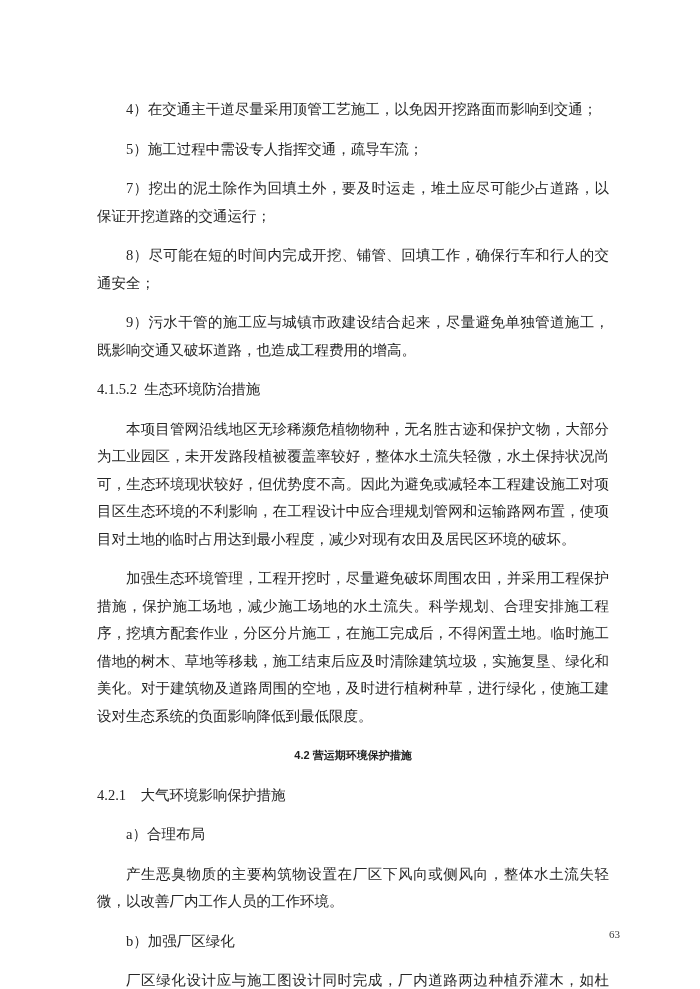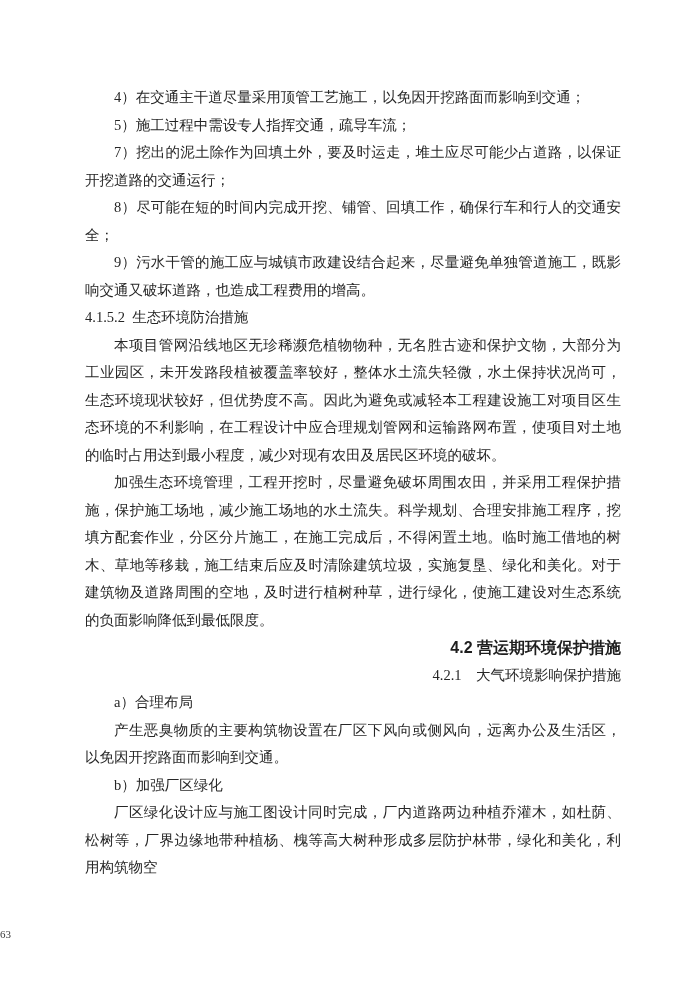--- a/index.html
+++ b/index.html
@@ -19,55 +19,55 @@
   }
   .content {
     position: absolute;
     top: 84px;
     left: 85px;
     width: 536px;
   }
   .block {
     font-size: 14.5px;
     line-height: 27.5px;
-    margin: 0;
+    margin: 12px;
     text-align: justify;
     text-justify: inter-ideograph;
     word-break: break-all;
   }
   .indent {
     text-indent: 2em;
   }
   .heading1 {
     font-family: "Liberation Sans", "DejaVu Sans", sans-serif;
     font-weight: 700;
-    font-size: 16px;
-    text-align: right;
+    font-size: 11px;
+    text-align: center;
     text-indent: 0;
     white-space: pre-wrap;
     color: #1e1e1e;
   }
   .heading2 {
     font-weight: 400;
-    text-align: right;
+    text-align: left;
     text-indent: 0;
     white-space: pre-wrap;
   }
   .heading3 {
     font-weight: 400;
     text-align: left;
     text-indent: 0;
     white-space: pre-wrap;
   }
   .page-footer {
     position: absolute;
     top: 928px;
     left: 0;
     width: 620px;
-    text-align: left;
+    text-align: right;
     font-size: 11px;
     color: #3a3a3a;
     font-family: "Liberation Serif", "DejaVu Serif", serif;
   }
 </style>
 </head>
 <body>
 
 <div class="page">
   <div class="content">
@@ -75,18 +75,18 @@
     <p class="block indent">5）施工过程中需设专人指挥交通，疏导车流；</p>
     <p class="block indent">7）挖出的泥土除作为回填土外，要及时运走，堆土应尽可能少占道路，以保证开挖道路的交通运行；</p>
     <p class="block indent">8）尽可能在短的时间内完成开挖、铺管、回填工作，确保行车和行人的交通安全；</p>
     <p class="block indent">9）污水干管的施工应与城镇市政建设结合起来，尽量避免单独管道施工，既影响交通又破坏道路，也造成工程费用的增高。</p>
     <p class="block heading3">4.1.5.2  生态环境防治措施</p>
     <p class="block indent">本项目管网沿线地区无珍稀濒危植物物种，无名胜古迹和保护文物，大部分为工业园区，未开发路段植被覆盖率较好，整体水土流失轻微，水土保持状况尚可，生态环境现状较好，但优势度不高。因此为避免或减轻本工程建设施工对项目区生态环境的不利影响，在工程设计中应合理规划管网和运输路网布置，使项目对土地的临时占用达到最小程度，减少对现有农田及居民区环境的破坏。</p>
     <p class="block indent">加强生态环境管理，工程开挖时，尽量避免破坏周围农田，并采用工程保护措施，保护施工场地，减少施工场地的水土流失。科学规划、合理安排施工程序，挖填方配套作业，分区分片施工，在施工完成后，不得闲置土地。临时施工借地的树木、草地等移栽，施工结束后应及时清除建筑垃圾，实施复垦、绿化和美化。对于建筑物及道路周围的空地，及时进行植树种草，进行绿化，使施工建设对生态系统的负面影响降低到最低限度。</p>
     <p class="block heading1">4.2 营运期环境保护措施</p>
     <p class="block heading2">4.2.1    大气环境影响保护措施</p>
     <p class="block indent">a）合理布局</p>
-    <p class="block indent">产生恶臭物质的主要构筑物设置在厂区下风向或侧风向，远离办公及生活区，以免因开挖路面而影响到交通。</p>
+    <p class="block indent">产生恶臭物质的主要构筑物设置在厂区下风向或侧风向，整体水土流失轻微，以改善厂内工作人员的工作环境。</p>
     <p class="block indent">b）加强厂区绿化</p>
     <p class="block indent">厂区绿化设计应与施工图设计同时完成，厂内道路两边种植乔灌木，如杜荫、松树等，厂界边缘地带种植杨、槐等高大树种形成多层防护林带，绿化和美化，利用构筑物空</p>
   </div>
   <div class="page-footer">63</div>
 </div>
 
 </body></html>

